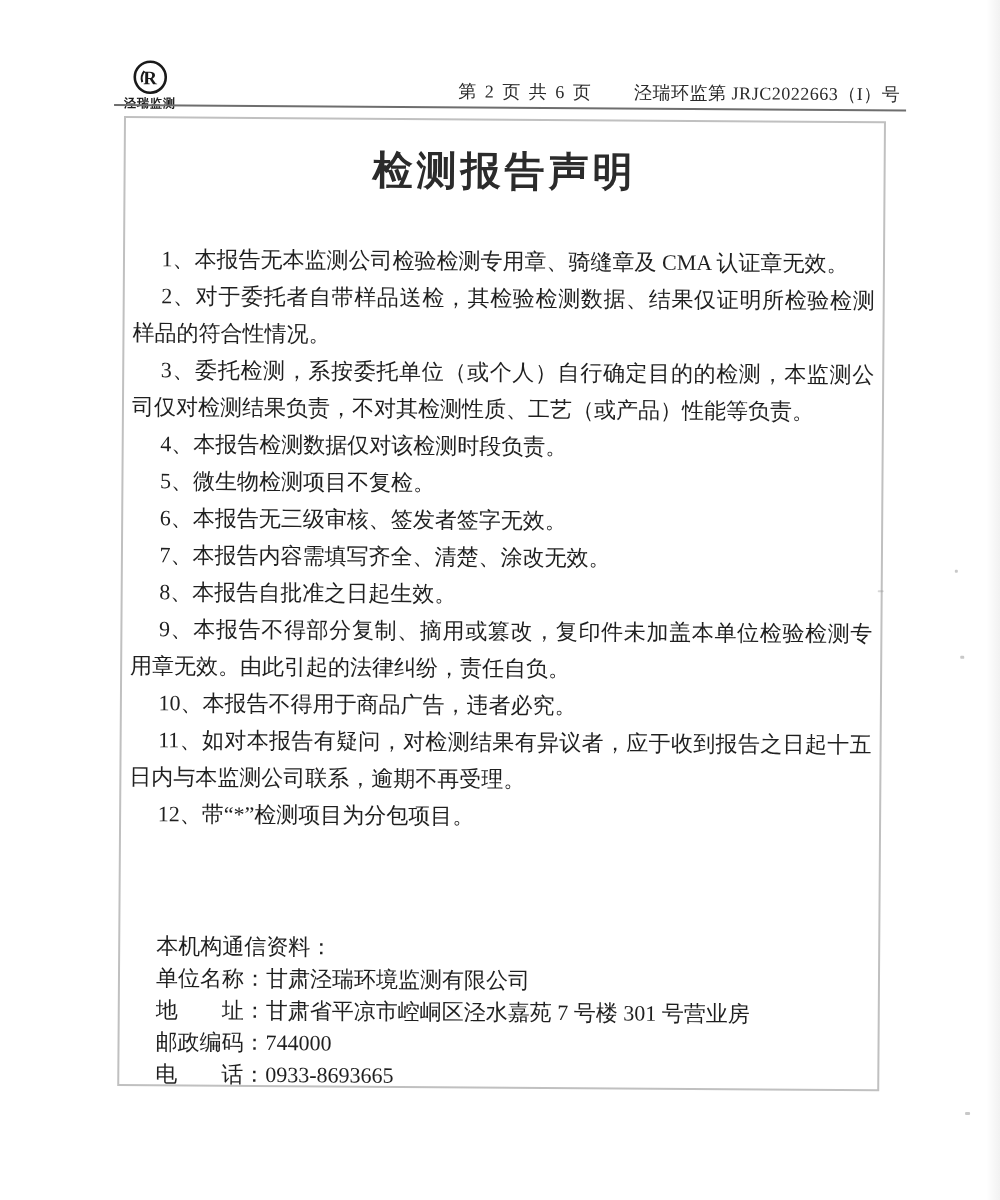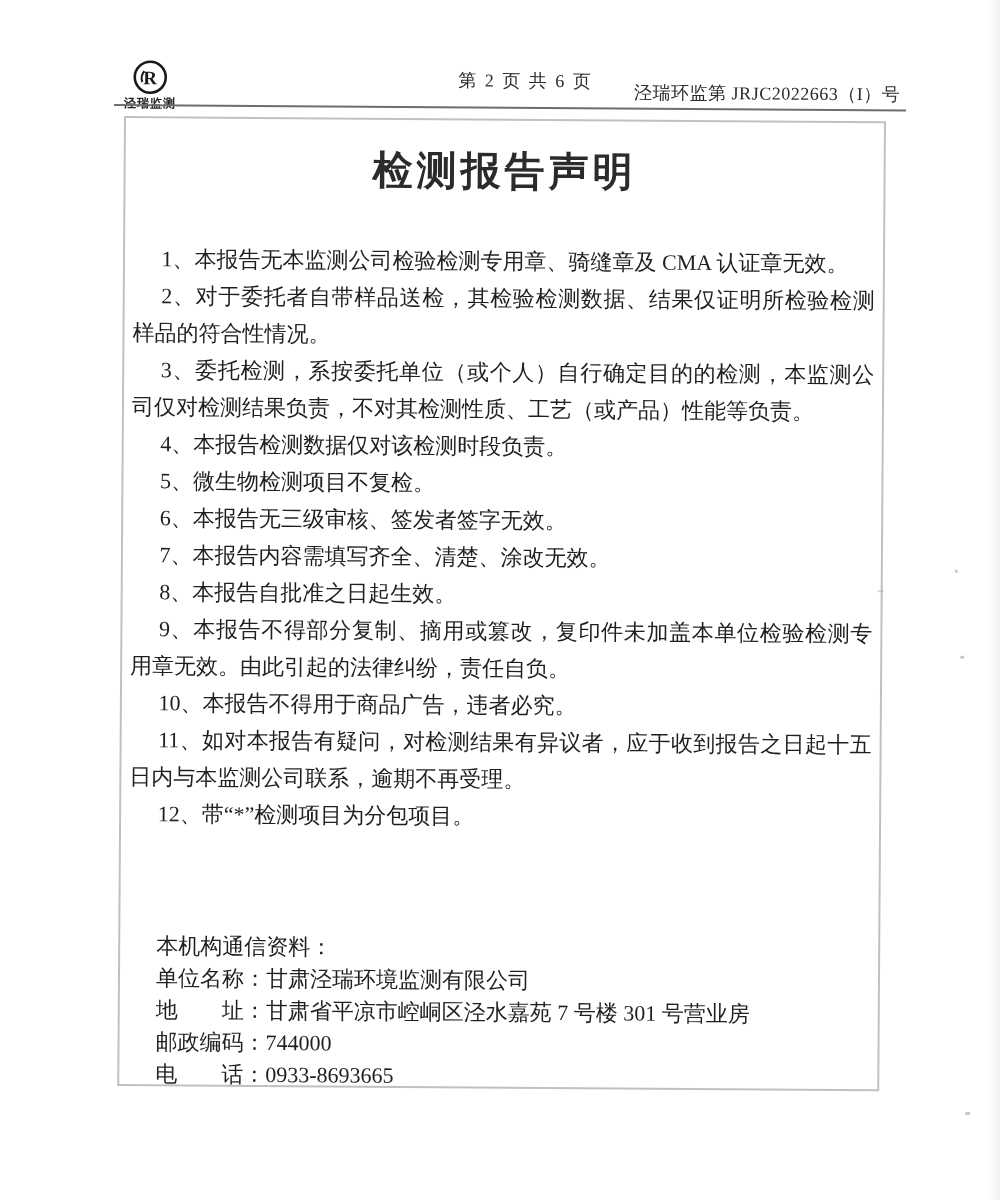--- a/index.html
+++ b/index.html
@@ -31,21 +31,21 @@
     font-family:"Liberation Sans","DejaVu Sans",sans-serif;
     font-weight:bold;font-size:12px;letter-spacing:1px;
     color:#1c1c1c;white-space:nowrap;margin-top:-1px;
   }
   
   .header-bar{
     position:absolute;left:114px;top:76px;width:792px;height:28px;
     border-bottom:2px solid #6e6e6e;
     font-size:18px;color:#2a2a2a;
   }
-  .page-info{position:absolute;left:344px;bottom:14px;letter-spacing:2px;}
+  .page-info{position:absolute;left:344px;bottom:3px;letter-spacing:2px;}
   .doc-number{position:absolute;right:6px;bottom:3px;letter-spacing:0.5px;}
   
   .content-box{
     position:absolute;left:124px;top:116px;width:762px;height:970px;
     border:2px solid #c0c0c0;background:#fff;box-sizing:border-box;
   }
   .doc-title{
     margin:28px 0 0 0;text-align:center;
     font-family:"DejaVu Sans","Liberation Sans",sans-serif;
     font-weight:bold;font-size:40px;line-height:44px;

